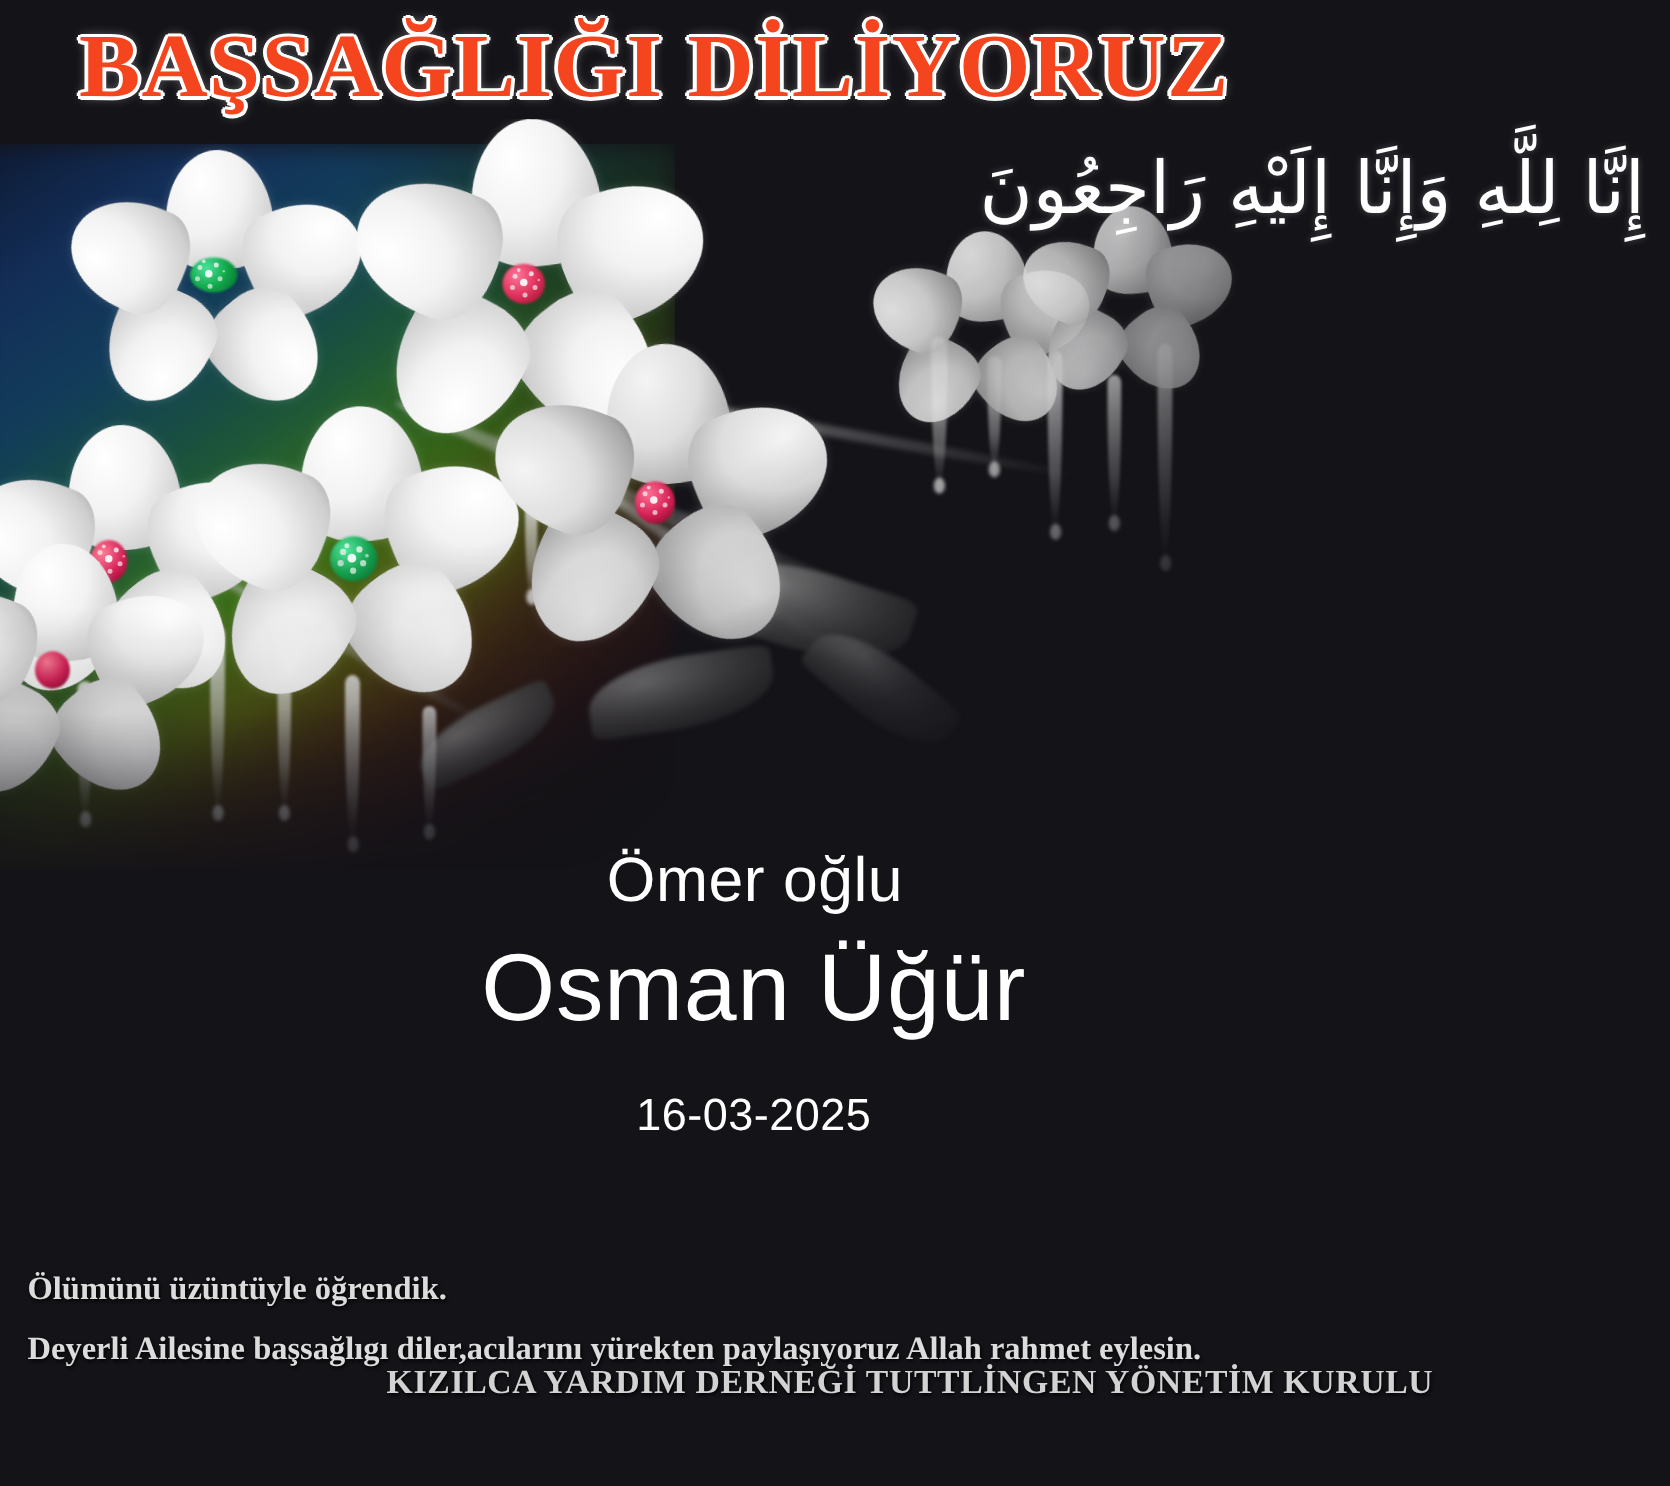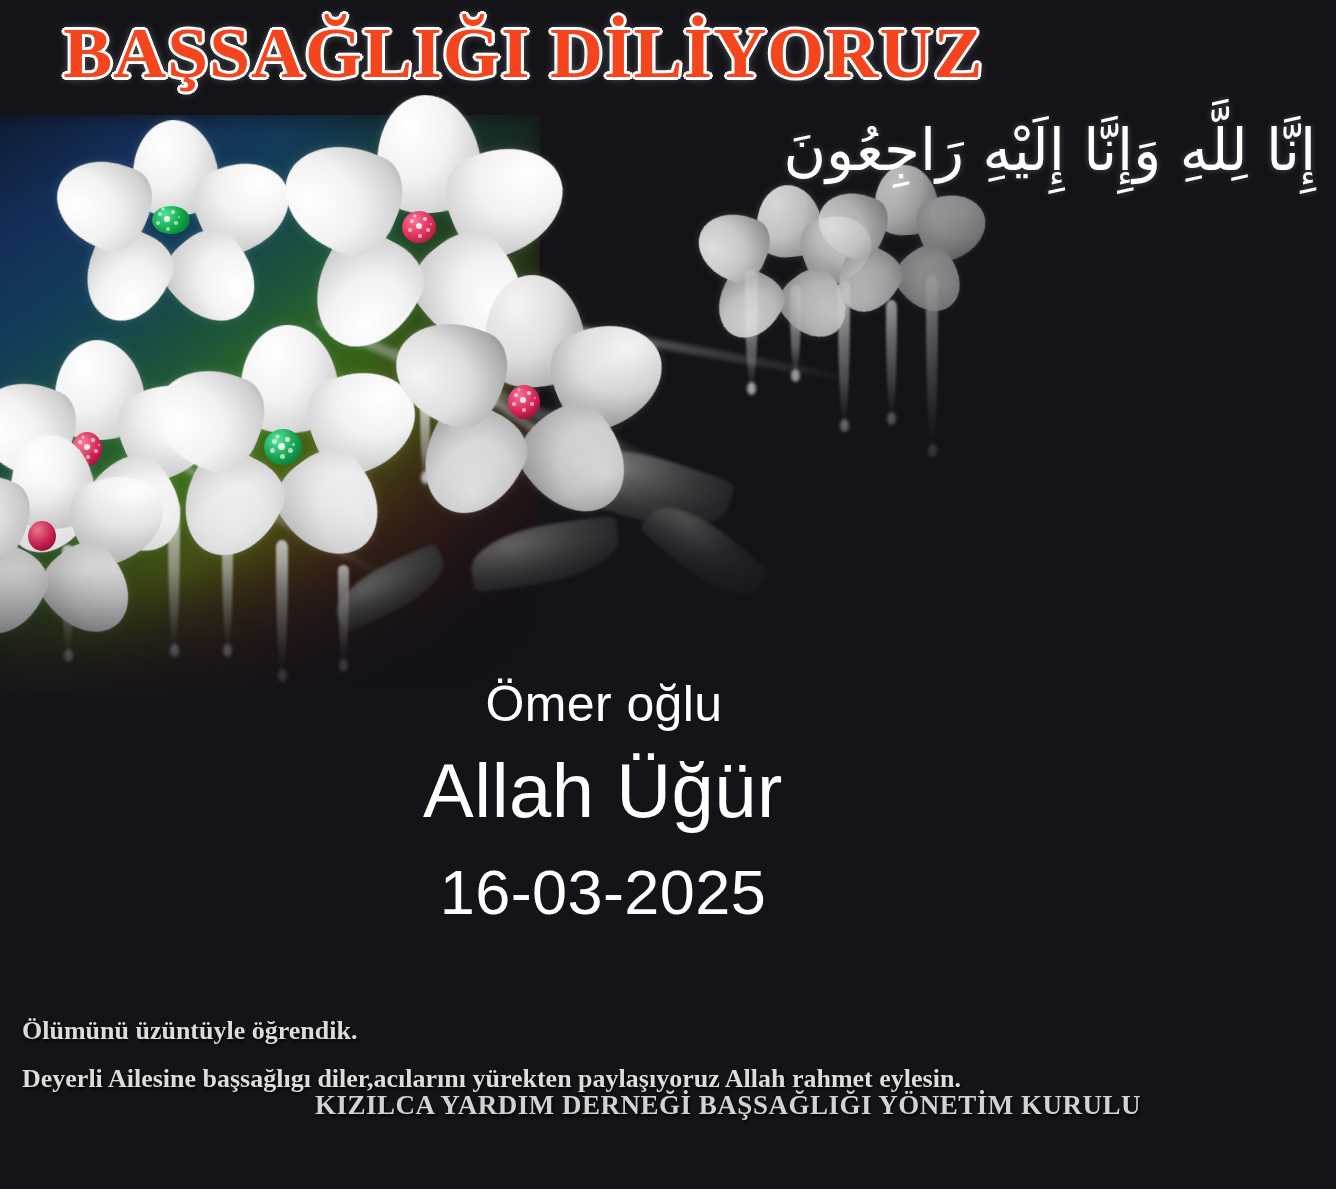--- a/index.html
+++ b/index.html
@@ -174,21 +174,21 @@
   #deceased-name {
     font-size:76px;
     line-height:94px;
     font-weight:400;
     text-align:center;
     padding-right:130px;
     letter-spacing:.5px;
     margin-top:12px;
   }
   #death-date {
-    font-size:63px;
+    font-size:36px;
     line-height:56px;
     font-weight:400;
     text-align:center;
     padding-right:130px;
     letter-spacing:.4px;
     margin-top:26px;
   }
 
   
   #message {
@@ -327,24 +327,24 @@
     </div>
 
   </div>
 
   <div id="headline">BAŞSAĞLIĞI DİLİYORUZ</div>
 
   <div id="arabic">إِنَّا لِلَّهِ وَإِنَّا إِلَيْهِ رَاجِعُونَ</div>
 
   <div id="name-block">
     <div id="father-name">Ömer oğlu</div>
-    <div id="deceased-name">Allah Üğür</div>
+    <div id="deceased-name">Osman Üğür</div>
     <div id="death-date">16-03-2025</div>
   </div>
 
   <div id="message">
     <div class="line first">Ölümünü üzüntüyle öğrendik.</div>
     <div class="line second">Deyerli Ailesine başsağlıgı diler,acılarını yürekten paylaşıyoruz Allah rahmet eylesin.</div>
   </div>
 
-  <div id="signature">KIZILCA YARDIM DERNEĞİ BAŞSAĞLIĞI YÖNETİM KURULU</div>
+  <div id="signature">KIZILCA YARDIM DERNEĞİ TUTTLİNGEN YÖNETİM KURULU</div>
 
 </div>
 
 </body></html>

